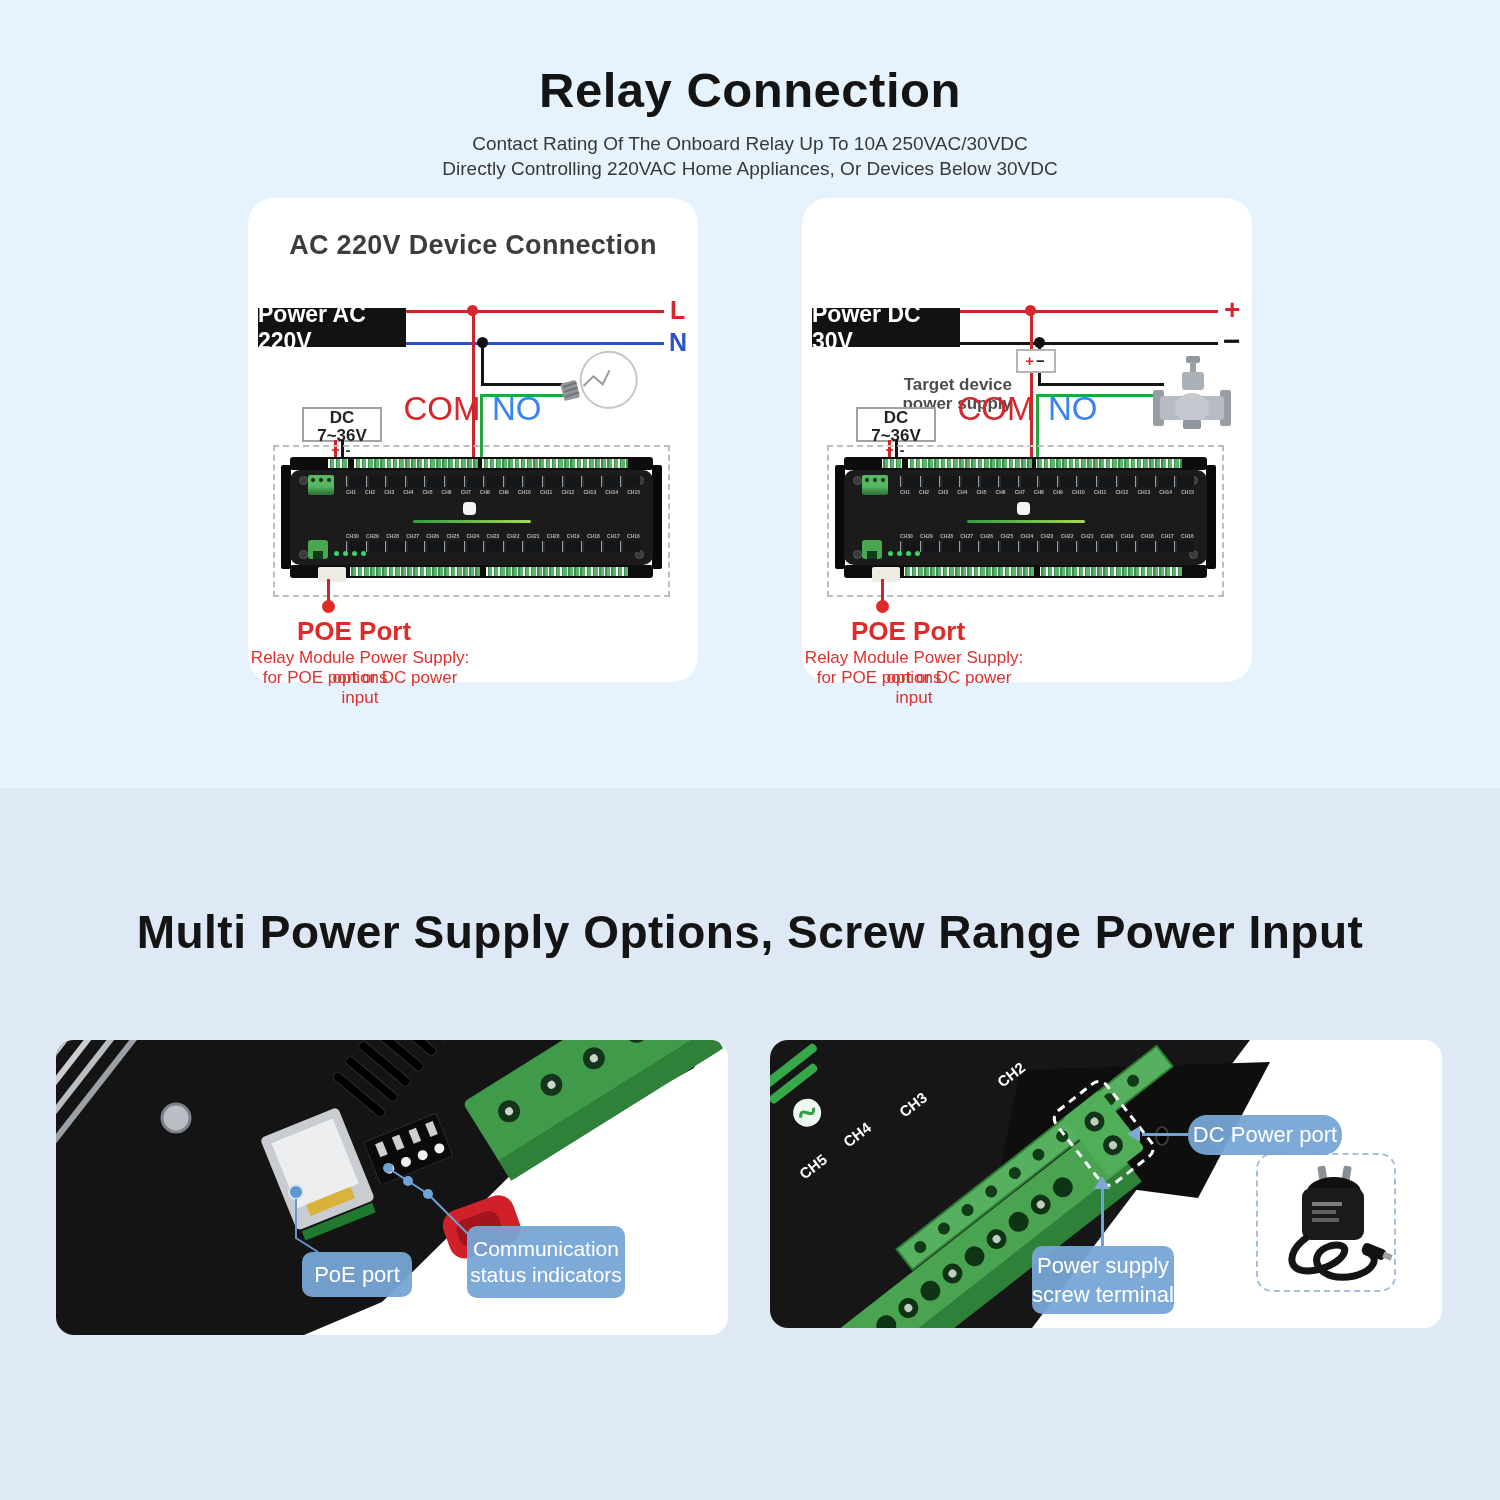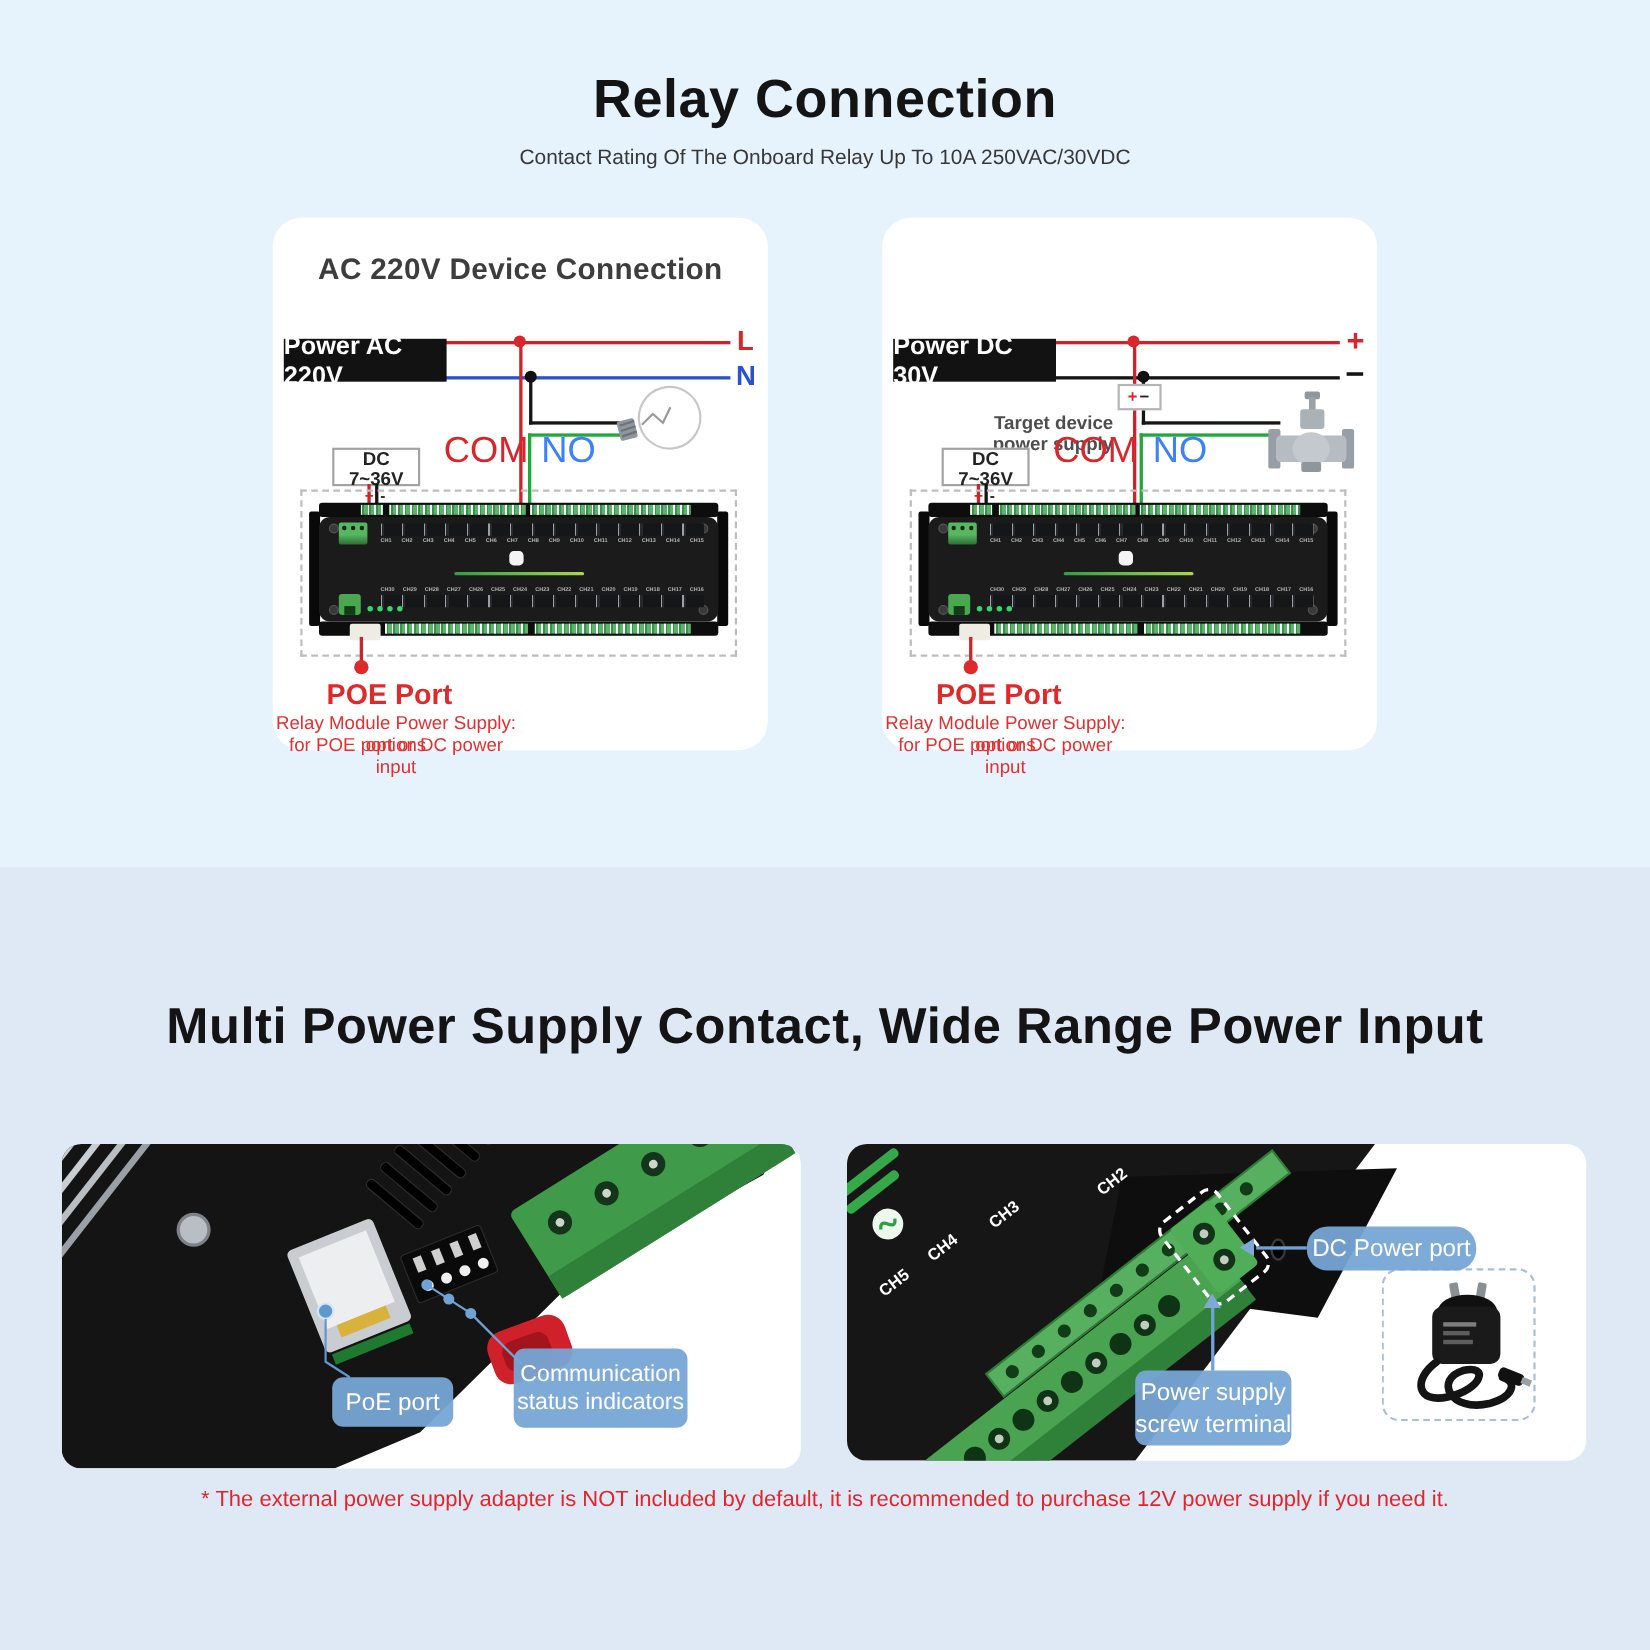--- a/index.html
+++ b/index.html
@@ -74,20 +74,21 @@
   #footnote{position:absolute;left:0;top:1352px;width:1500px;text-align:center;font-size:20px;color:#e0252c;}
 </style>
 </head>
 <body>
 
 <div id="canvas">
   <div id="bg-bottom"></div>
 
   <div class="h1" id="s1-title">Relay Connection</div>
   <div class="sub" style="top:133px;">Contact Rating Of The Onboard Relay Up To 10A 250VAC/30VDC</div>
+  <div class="sub" style="top:158px;">Directly Controlling 220VAC Home Appliances, Or Devices Below 30VDC</div>
 
   <div class="dcard" id="card-ac">
     <div class="dcard-title">AC 220V Device Connection</div>
     <div class="wire wh red" style="left:156px;top:112px;width:260px;"></div>
     <div class="wire wh blue" style="left:156px;top:144px;width:260px;"></div>
     <div class="power-box">Power AC 220V</div>
     <div class="linelab lab-red" style="left:422px;top:98px;">L</div>
     <div class="linelab lab-blue" style="left:421px;top:130px;">N</div>
     <div class="wire wv red" style="left:224px;top:112px;height:152px;"></div>
     <div class="dot red" style="left:219px;top:107px;"></div>
@@ -313,21 +314,21 @@
     </div>
     <div class="dev-poe-tab"></div>
       </div>
     <div class="wire wv red" style="left:79px;top:381px;height:25px;"></div>
     <div class="poe-dot"></div>
     <div class="poe-title">POE Port</div>
     <div class="poe-desc" style="top:450px;">Relay Module Power Supply: options</div>
     <div class="poe-desc" style="top:470px;">for POE port or DC power input</div>
   </div>
 
-  <div class="h1" id="s2-title">Multi Power Supply Contact, Wide Range Power Input</div>
+  <div class="h1" id="s2-title">Multi Power Supply Options, Screw Range Power Input</div>
 
   <div class="pcard" id="photo-left">
     <svg width="672" height="295" viewBox="0 0 672 295">
       <path d="M0,0 H650 L638,28 L468,122 L326,262 L248,295 H0 Z" fill="#141414"></path>
       <g transform="rotate(38 70 40)">
         <rect x="-60" y="-40" width="6" height="190" fill="#c9ced2"></rect>
           <rect x="-42" y="-40" width="6" height="190" fill="#c9ced2"></rect>
         <rect x="-24" y="-40" width="6" height="190" fill="#c9ced2"></rect>
           <rect x="-6" y="-40" width="6" height="190" fill="#c9ced2"></rect>
         <rect x="12" y="-40" width="6" height="190" fill="#c9ced2"></rect>
@@ -480,14 +481,13 @@
       <span>DC Power port</span>
     </div>
     <div class="cline" style="left:331px;top:148px;width:3px;height:58px;"></div>
     <div class="arrow-up" style="left:324px;top:136px;"></div>
     <div class="callout" style="left:262px;top:206px;width:142px;height:68px;font-size:22px;line-height:29px;">
       <span>Power supply</span>
       <span>screw terminal</span>
     </div>
   </div>
 
-  <div id="footnote">* The external power supply adapter is NOT included by default, it is recommended to purchase 12V power supply if you need it.</div>
 </div>
 
 </body></html>

